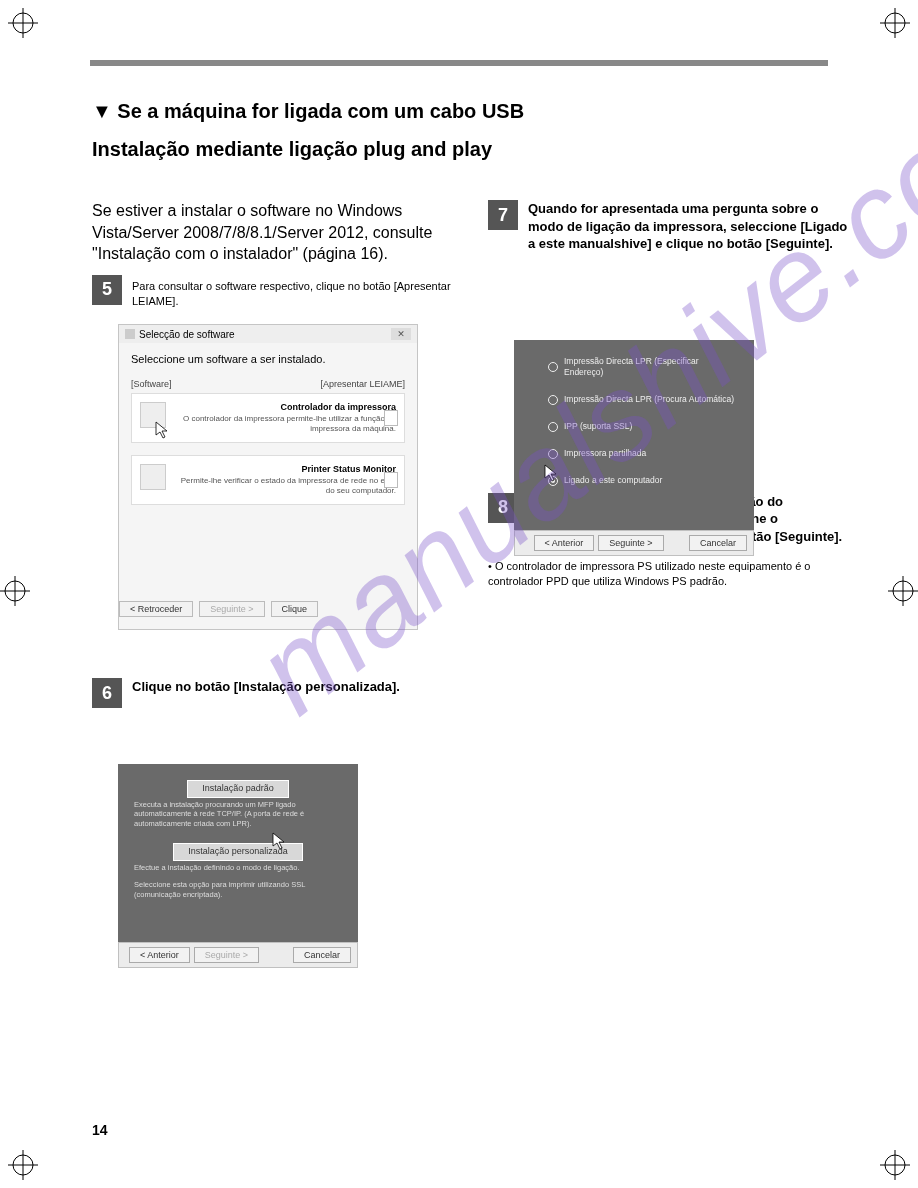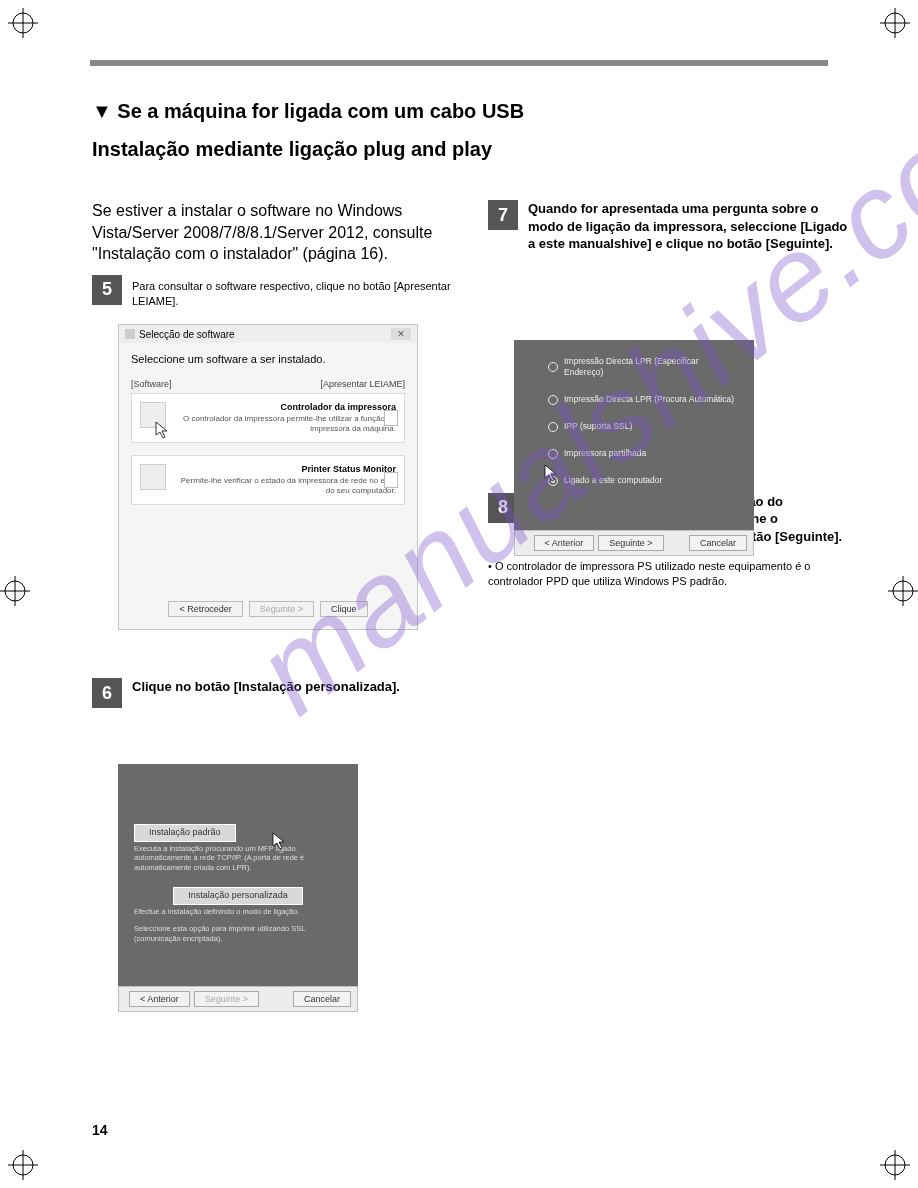--- a/index.html
+++ b/index.html
@@ -40,21 +40,21 @@
   .dlg-win .titlebar .tb-icon { width: 10px; height: 10px; background: #ccc; }
   .dlg-win .close-x { margin-left: auto; width: 20px; height: 12px; background: #ddd; text-align: center; line-height: 12px; font-size: 9px; color: #555; }
   .dlg-win .body { padding: 10px 12px 6px; }
   .sw-row { display: flex; justify-content: space-between; font-size: 9px; margin: 14px 0 4px; color: #444; }
   .sw-item { border: 1px solid #ddd; background: #fff; padding: 8px; display: flex; gap: 8px; margin-bottom: 12px; position: relative; text-align: right; }
   .sw-item .sw-icon { width: 26px; height: 26px; background: #eee; border: 1px solid #ccc; flex: none; }
   .sw-item .sw-text .t1 { font-weight: bold; font-size: 9px; margin-bottom: 2px; }
   .sw-item .sw-text .t2 { font-size: 8px; color: #555; line-height: 1.25; }
   .sw-item .doc-icon { position: absolute; right: 6px; top: 50%; transform: translateY(-50%); width: 14px; height: 16px; border: 1px solid #bbb; background: #fff; }
   .sw-cursor { position: absolute; left: 36px; top: 96px; }
-  .dlg-win .btnrow { display: flex; justify-content: center; gap: 6px; padding: 8px 0 12px; }
+  .dlg-win .btnrow { display: flex; gap: 6px; padding: 8px 0 12px; }
   .dlg-win .btn { border: 1px solid #bbb; background: #f2f2f2; padding: 2px 10px; font-size: 9px; color: #333; }
   .dlg-win .btn.disabled { color: #aaa; }
 
   
   .dlg-dark { position: absolute; width: 240px; }
   .dlg-dark .dark-body { background: #6a6a6a; padding: 16px 16px 28px; color: #eee; font-size: 8px; line-height: 1.3; min-height: 150px; }
   .dlg-dark .dk-btn-inline { display: inline-block; background: #d8d8d8; color: #333; border: 1px solid #fff; padding: 2px 14px; font-size: 9px; margin-bottom: 2px; }
   .dlg-dark .dk-txt { color: #ddd; font-size: 7.5px; margin-bottom: 14px; }
   .dlg-dark .bbar { background: #ececec; border: 1px solid #c0c0c0; display: flex; padding: 4px 6px; font-size: 9px; }
   .dlg-dark .bbar .b { border: 1px solid #aaa; background: #f2f2f2; padding: 2px 10px; margin-left: 4px; color: #333; }
@@ -161,21 +161,21 @@
 
   <div class="step" style="margin-top:370px;">
     <div class="step-num">6</div>
     <div class="step-body">
       <div class="main">Clique no botão [Instalação personalizada].</div>
     </div>
   </div>
 
   <div class="dlg-dark" style="top:564px; left:26px;">
     <div class="dark-body" style="position:relative;">
-      <div style="margin-top:44px;"><span class="dk-btn-inline">Instalação padrão</span></div>
+      <div style="text-align:center;"><span class="dk-btn-inline">Instalação padrão</span></div>
       <div class="dk-txt">Executa a instalação procurando um MFP ligado automaticamente à rede TCP/IP. (A porta de rede é automaticamente criada com LPR).</div>
       <div style="text-align:center;"><span class="dk-btn-inline">Instalação personalizada</span></div>
       <div class="dk-txt" style="margin-bottom:8px;">Efectue a instalação definindo o modo de ligação.</div>
       <div class="dk-txt">Seleccione esta opção para imprimir utilizando SSL (comunicação encriptada).</div>
       <svg style="position:absolute;left:154px;top:68px;" width="16" height="18">
           <path d="M1 1 L1 14 L5 11 L8 17 L10 16 L7 10 L12 10 Z" fill="#fff" stroke="#000" stroke-width="0.8"></path>
         </svg>
     </div>
     <div class="bbar">
       <div class="b">&lt; Anterior</div>

